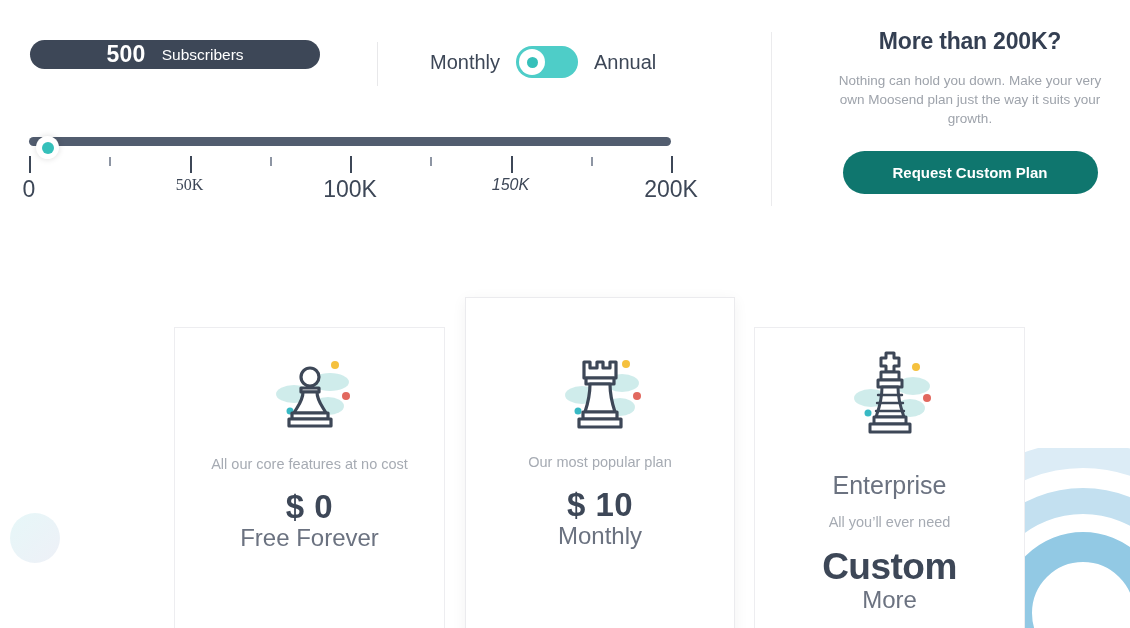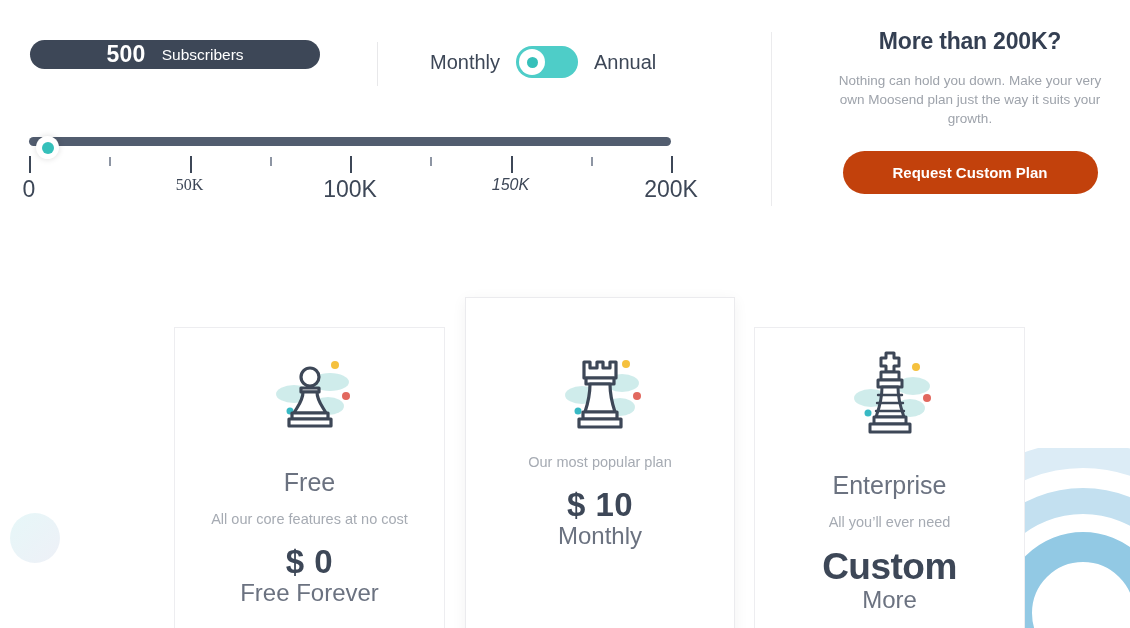--- a/index.html
+++ b/index.html
@@ -208,21 +208,21 @@
     font-size: 13.5px;
     line-height: 19px;
     color: #9ea3ab;
     padding: 0 8px;
   }
   .custom-btn {
     margin: 23px auto 0;
     width: 255px;
     height: 43px;
     border-radius: 22px;
-    background: #c2410c;
+    background: #0f766e;
     color: #ffffff;
     font-size: 15px;
     font-weight: bold;
     display: flex;
     align-items: center;
     justify-content: center;
     border: none;
     cursor: pointer;
     font-family: "Liberation Sans", sans-serif;
   }
@@ -368,21 +368,20 @@
         <circle cx="30" cy="59" r="3.5" fill="#38b9c4"></circle>
         <g fill="#ffffff" stroke="#3d4757" stroke-width="3.2" stroke-linejoin="round" stroke-linecap="round">
           <circle cx="50" cy="25" r="9"></circle>
           <path d="M41 36 h18 v4 h-18 z"></path>
           <path d="M43 40 c0 9 -6 15 -9 21 h32 c-3 -6 -9 -12 -9 -21 z"></path>
           <path d="M32 61 h36 v6 h-36 z"></path>
           <path d="M29 67 h42 v7 h-42 z"></path>
         </g>
       </svg>
     </div>
-    <div class="card-name">Free</div>
     <div class="card-tagline">All our core features at no cost</div>
     <div class="card-price">$ 0</div>
     <div class="card-price-note">Free Forever</div>
   </div>
 
   <div class="card card-pro">
     <div class="card-icon">
       <svg width="100" height="90" viewBox="0 0 100 90">
         <ellipse cx="32" cy="45" rx="17" ry="9" fill="#bfe6e4" opacity="0.75"></ellipse>
         <ellipse cx="72" cy="33" rx="17" ry="9" fill="#bfe6e4" opacity="0.75"></ellipse>

